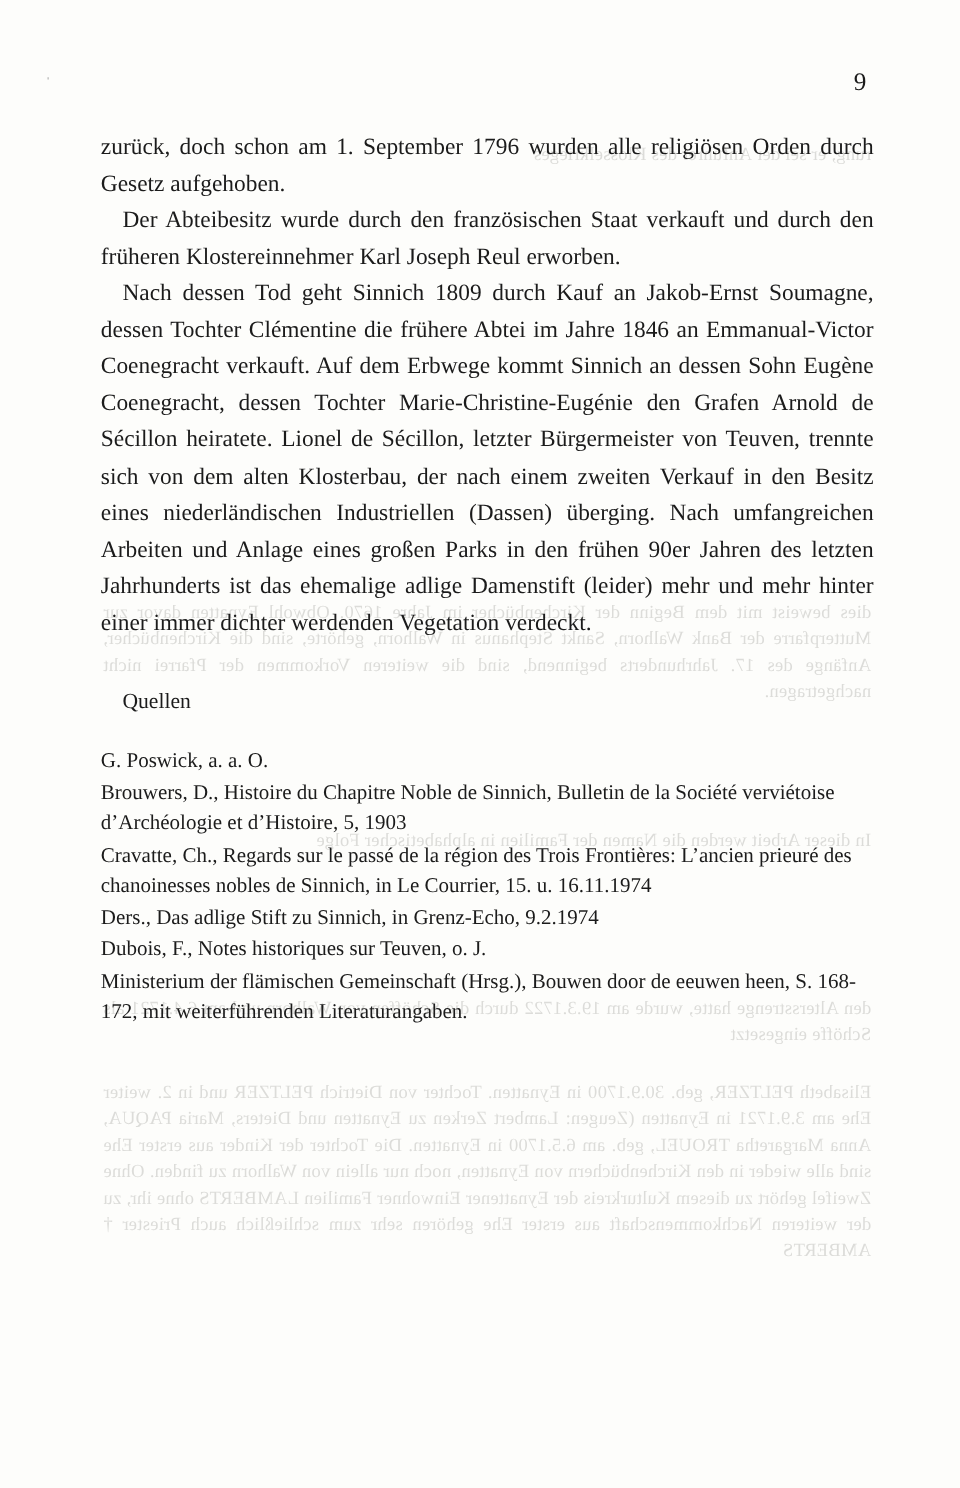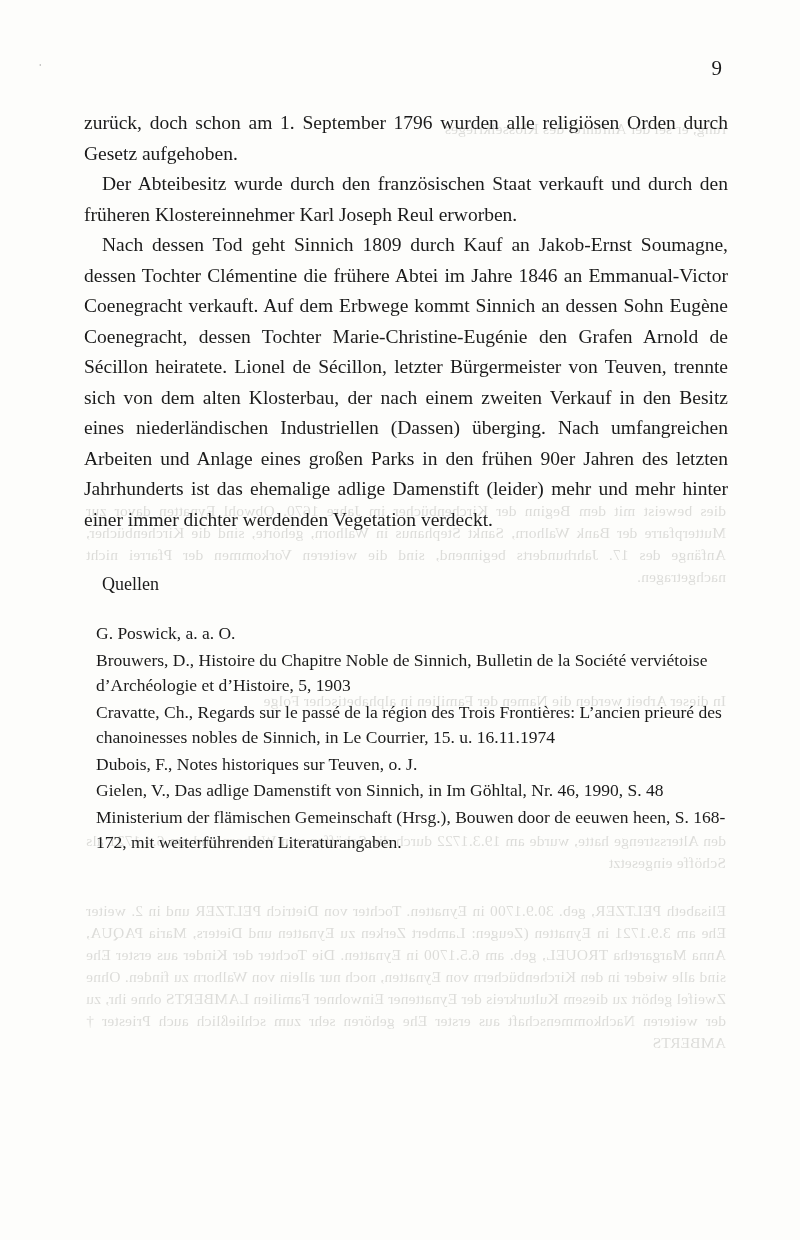--- a/index.html
+++ b/index.html
@@ -76,21 +76,20 @@
     text-indent: 18px;
   }
   .section-title {
     margin: 36px 0 0 0;
     font-size: 18px;
     line-height: 26px;
     text-indent: 18px;
   }
   .refs {
     margin-top: 24px;
-    margin-left: 12px;
   }
   .ref {
     margin: 0 0 1px 0;
     font-size: 17.5px;
     line-height: 25.5px;
     text-align: left;
   }
 </style>
 </head>
 <body>
@@ -110,18 +109,18 @@
     <p class="para">zurück, doch schon am 1. September 1796 wurden alle religiösen Orden durch Gesetz aufgehoben.</p>
     <p class="para indent">Der Abteibesitz wurde durch den französischen Staat verkauft und durch den früheren Klostereinnehmer Karl Joseph Reul erworben.</p>
     <p class="para indent">Nach dessen Tod geht Sinnich 1809 durch Kauf an Jakob-Ernst Soumagne, dessen Tochter Clémentine die frühere Abtei im Jahre 1846 an Emmanual-Victor Coenegracht verkauft. Auf dem Erbwege kommt Sinnich an dessen Sohn Eugène Coenegracht, dessen Tochter Marie-Christine-Eugénie den Grafen Arnold de Sécillon heiratete. Lionel de Sécillon, letzter Bürgermeister von Teuven, trennte sich von dem alten Klosterbau, der nach einem zweiten Verkauf in den Besitz eines niederländischen Industriellen (Dassen) überging. Nach umfangreichen Arbeiten und Anlage eines großen Parks in den frühen 90er Jahren des letzten Jahrhunderts ist das ehemalige adlige Damenstift (leider) mehr und mehr hinter einer immer dichter werdenden Vegetation verdeckt.</p>
 
     <p class="section-title">Quellen</p>
 
     <div class="refs">
       <p class="ref">G. Poswick, a. a. O.</p>
       <p class="ref">Brouwers, D., Histoire du Chapitre Noble de Sinnich, Bulletin de la Société verviétoise d’Archéologie et d’Histoire, 5, 1903</p>
       <p class="ref">Cravatte, Ch., Regards sur le passé de la région des Trois Frontières: L’ancien prieuré des chanoinesses nobles de Sinnich, in Le Courrier, 15. u. 16.11.1974</p>
+      <p class="ref">Ders., Das adlige Stift zu Sinnich, in Grenz-Echo, 9.2.1974</p>
       <p class="ref">Dubois, F., Notes historiques sur Teuven, o. J.</p>
-      <p class="ref">Gielen, V., Das adlige Damenstift von Sinnich, in Im Göhltal, Nr. 46, 1990, S. 48</p>
       <p class="ref">Ministerium der flämischen Gemeinschaft (Hrsg.), Bouwen door de eeuwen heen, S. 168-172, mit weiterführenden Literaturangaben.</p>
     </div>
   </div>
 </div>
 
 </body></html>

